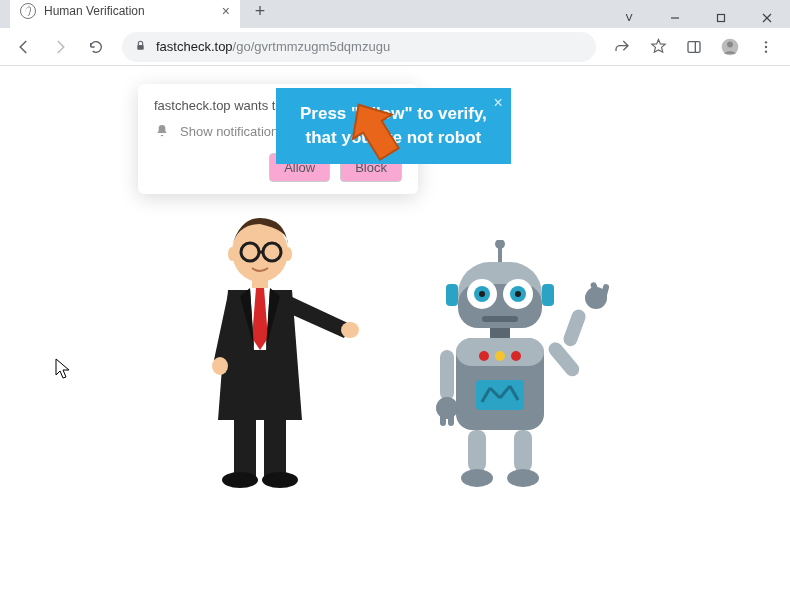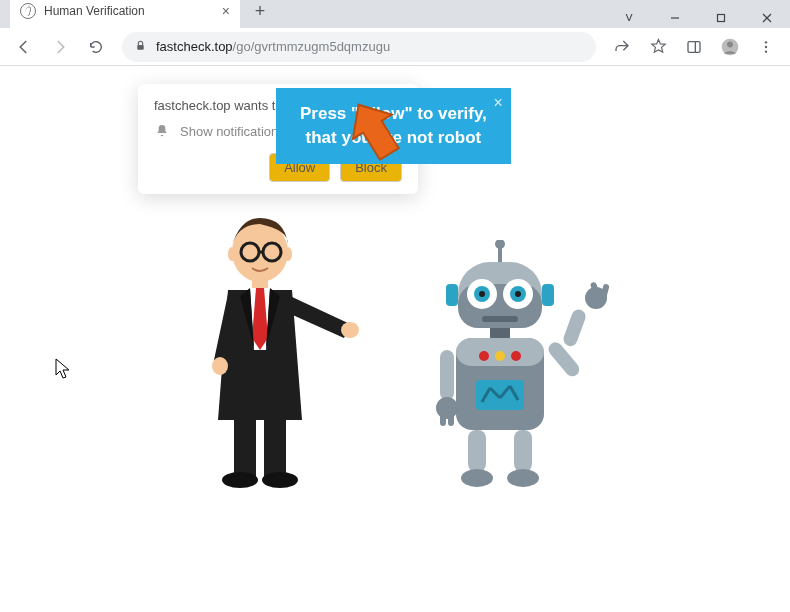--- a/index.html
+++ b/index.html
@@ -30,21 +30,21 @@
 
 
 .page { position: relative; height: 532px; background: #fff; }
 
 
 .notif-popup { position: absolute; top: 18px; left: 138px; width: 280px; background: #fff; border-radius: 6px; box-shadow: 0 4px 20px rgba(0,0,0,0.15); padding: 14px 16px 12px; z-index: 5; }
 .notif-title { font-size: 13px; color: #555; margin-bottom: 10px; }
 .notif-row { display: flex; align-items: center; gap: 10px; color: #888; font-size: 13px; margin-bottom: 14px; }
 .bell-icon { width: 16px; height: 16px; color: #999; }
 .notif-btns { display: flex; justify-content: flex-end; gap: 10px; }
-.notif-btn { border: 1px solid #ccc; background: #eab308; padding: 6px 14px; font-size: 13px; color: #555; border-radius: 4px; cursor: pointer; }
+.notif-btn { border: 1px solid #ccc; background: #f9a8d4; padding: 6px 14px; font-size: 13px; color: #555; border-radius: 4px; cursor: pointer; }
 
 
 .banner { position: absolute; top: 22px; left: 276px; background: #29abe2; color: #fff; padding: 14px 24px; font-size: 17px; font-weight: 700; text-align: center; line-height: 1.4; z-index: 8; }
 .banner-close { position: absolute; top: 4px; right: 8px; font-size: 16px; color: rgba(255,255,255,0.8); cursor: pointer; font-weight: normal; }
 
 
 .arrow-ptr { position: absolute; top: 30px; left: 340px; z-index: 20; }
 
 
 .man { position: absolute; left: 190px; top: 144px; }

